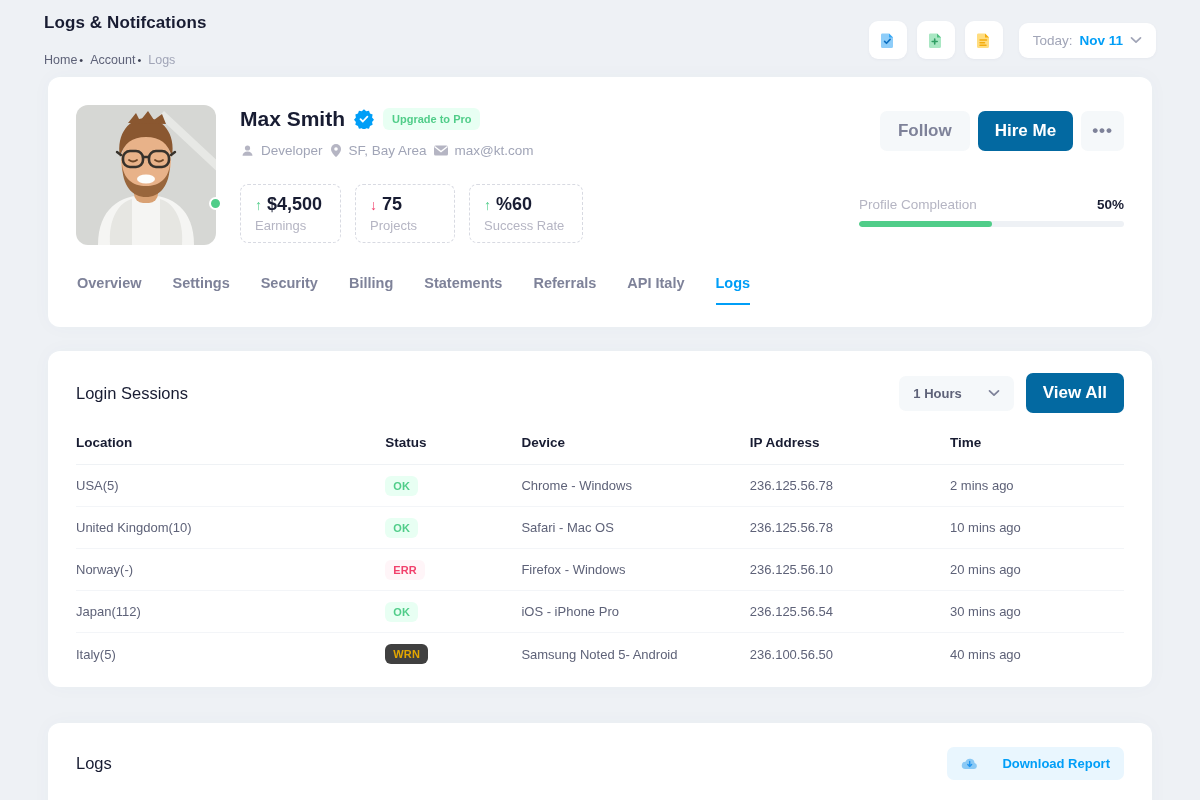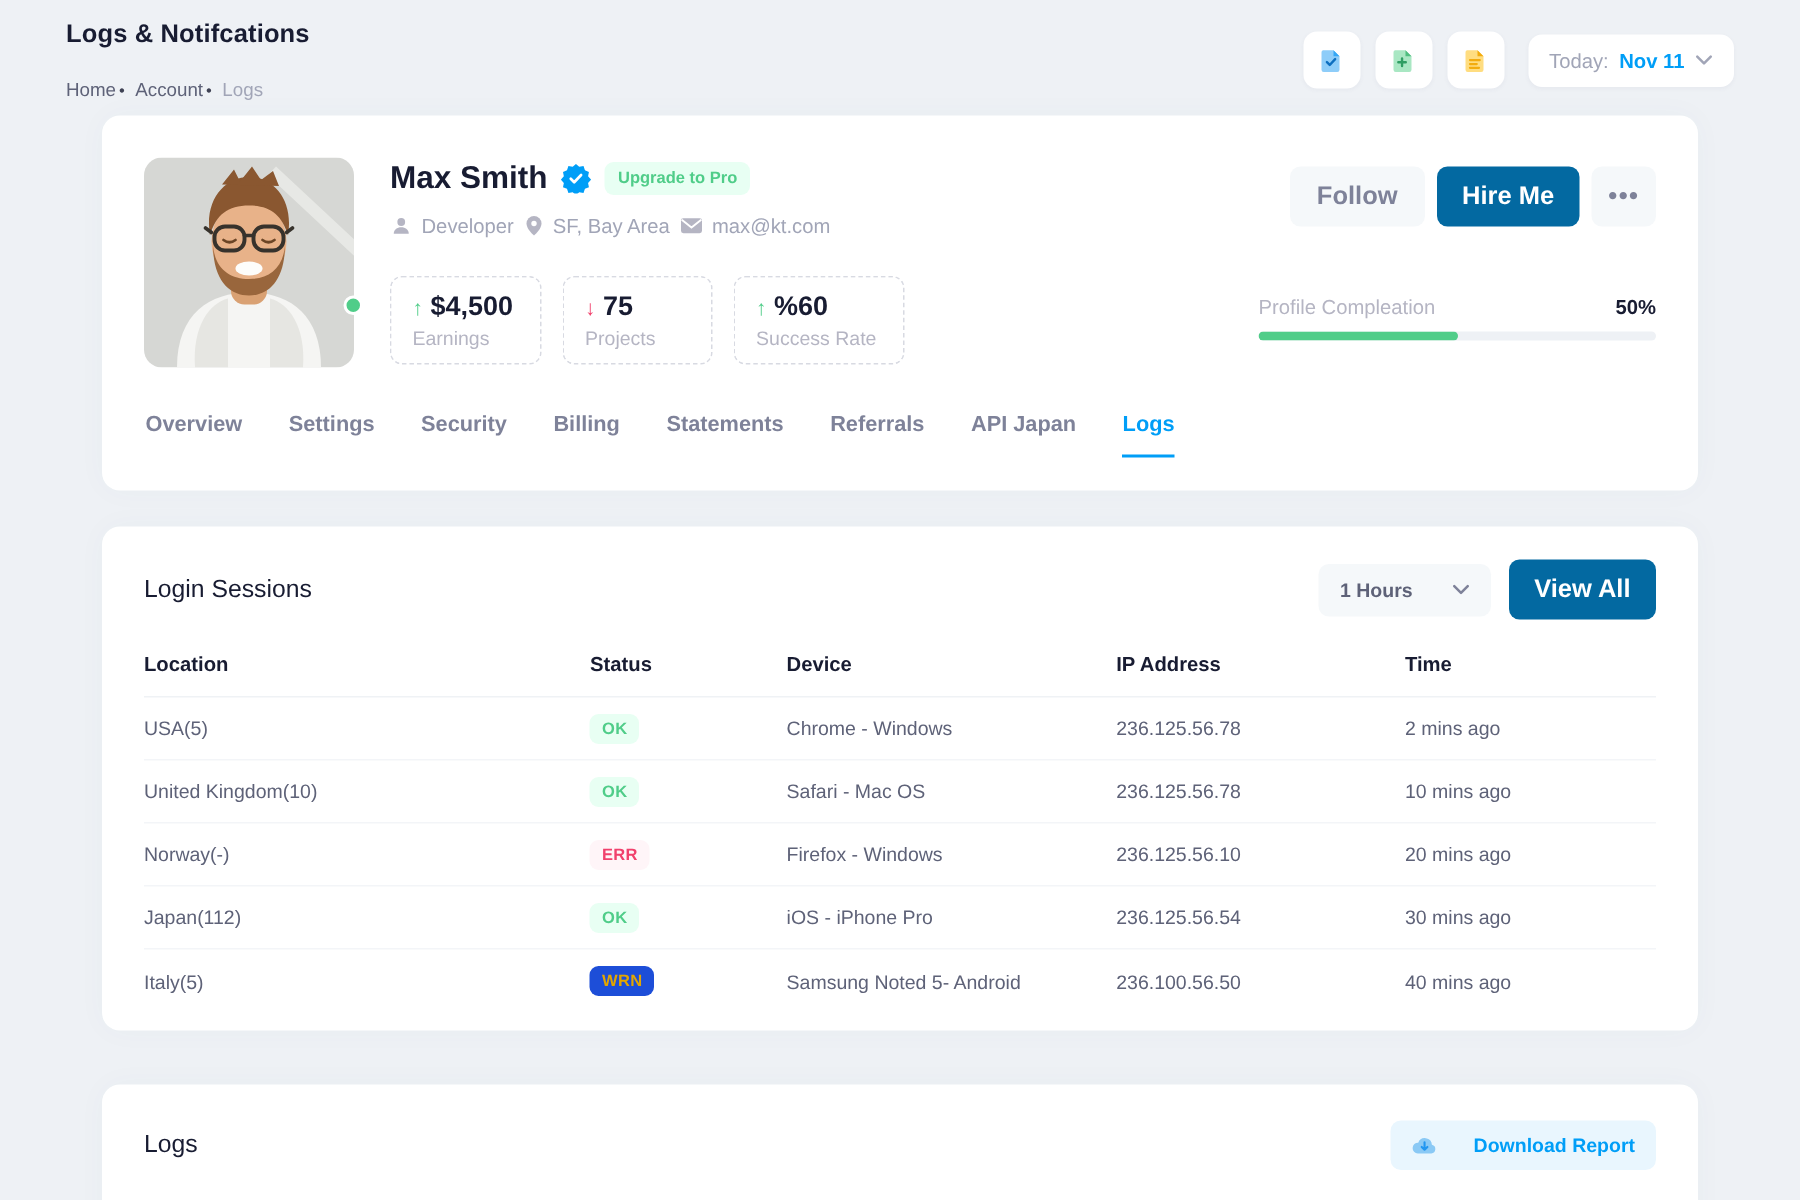--- a/index.html
+++ b/index.html
@@ -15,21 +15,21 @@
   .breadcrumb { margin-top:20px; font-size:12.5px; color:#5e6278; display:flex; align-items:center; }
   .crumb { cursor:pointer; }
   .crumb:not(:last-child)::after { content:"•"; color:#3f4254; font-size:11px; margin:0 7px 0 2px; }
   .crumb.muted { color:#a1a5b7; }
   .topbar-right { display:flex; align-items:center; gap:10px; }
   .icon-btn { width:38px; height:38px; background:#fff; border:none; border-radius:9px; display:flex; align-items:center; justify-content:center; cursor:pointer; box-shadow:0 1px 3px rgba(76,87,125,.05); }
   .date-select { display:flex; align-items:center; gap:7px; background:#fff; border-radius:9px; padding:10px 14px; margin-left:6px; cursor:pointer; box-shadow:0 1px 3px rgba(76,87,125,.05); }
   .date-label { font-size:13.5px; color:#a1a5b7; }
   .date-value { font-size:13.5px; font-weight:700; color:#009ef7; }
   
-  .card { background:#fff; border-radius:12px; margin:0 68px; box-shadow:0 0 20px rgba(76,87,125,.03); }
+  .card { background:#fff; border-radius:12px; margin:0 48px; box-shadow:0 0 20px rgba(76,87,125,.03); }
   
   .profile-card { padding:28px 28px 22px; }
   .profile-top { display:flex; gap:24px; }
   .avatar-wrap { position:relative; width:140px; height:140px; flex:0 0 140px; }
   .avatar { width:140px; height:140px; border-radius:12px; overflow:hidden; display:block; }
   .status-dot { position:absolute; right:-6px; top:66%; width:13px; height:13px; background:#50cd89; border:2.5px solid #fff; border-radius:50%; }
   .profile-main { flex:1; padding-top:2px; }
   .name-row { display:flex; align-items:center; gap:9px; }
   .profile-name { font-size:21px; font-weight:700; color:#181c32; }
   .upgrade-badge { background:#e8fff3; color:#50cd89; font-size:11px; font-weight:700; padding:5px 9px; border-radius:6px; cursor:pointer; }
@@ -65,21 +65,21 @@
   .head-controls { display:flex; align-items:center; gap:12px; }
   .select-light { display:flex; align-items:center; gap:26px; background:#f5f8fa; border-radius:7px; padding:10px 14px; font-size:13px; color:#5e6278; font-weight:600; cursor:pointer; }
   .grid-row { display:grid; grid-template-columns:29.5% 13% 21.8% 19.1% auto; align-items:center; }
   .tbl-head { height:44px; margin-top:8px; border-bottom:1px solid #eff2f5; }
   .tbl-head .col { font-size:13.5px; font-weight:600; color:#181c32; }
   .tbl-row { height:42px; border-bottom:1px solid #f3f5f8; font-size:13px; color:#5e6278; }
   .tbl-row:last-child { border-bottom:none; }
   .pill { display:inline-block; padding:4px 8px; border-radius:6px; font-size:11px; font-weight:700; letter-spacing:.2px; }
   .pill[data-status="ok"]  { background:#e8fff3; color:#50cd89; }
   .pill[data-status="err"] { background:#fff5f8; color:#f1416c; }
-  .pill[data-status="wrn"] { background:#1d4ed8; color:#e3a600; }
+  .pill[data-status="wrn"] { background:#404040; color:#e3a600; }
   
   .logs-card { margin-top:36px; padding:24px 28px; height:160px; }
   .btn-soft-primary { display:flex; align-items:center; gap:24px; background:#e9f6fe; color:#009ef7; padding:9px 14px; font-size:13px; font-weight:600; }
   .log-row { display:flex; align-items:center; margin-top:30px; }
   .log-code { flex:0 0 auto; }
   .log-path { margin-left:76px; font-size:13.5px; color:#5e6278; flex:1; }
   .log-date { font-size:13.5px; color:#7e8299; }
   svg { display:block; }
 </style>
 </head>
@@ -240,21 +240,21 @@
     </div>
   </div>
 
   <div class="tabs">
     <span class="tab">Overview</span>
     <span class="tab">Settings</span>
     <span class="tab">Security</span>
     <span class="tab">Billing</span>
     <span class="tab">Statements</span>
     <span class="tab">Referrals</span>
-    <span class="tab">API Japan</span>
+    <span class="tab">API Italy</span>
     <span class="tab active">Logs</span>
   </div>
 </div>
 
 <div class="card sessions-card">
   <div class="card-head">
     <div class="card-title">Login Sessions</div>
     <div class="head-controls">
       <div class="select-light">
         <span>1 Hours</span>

